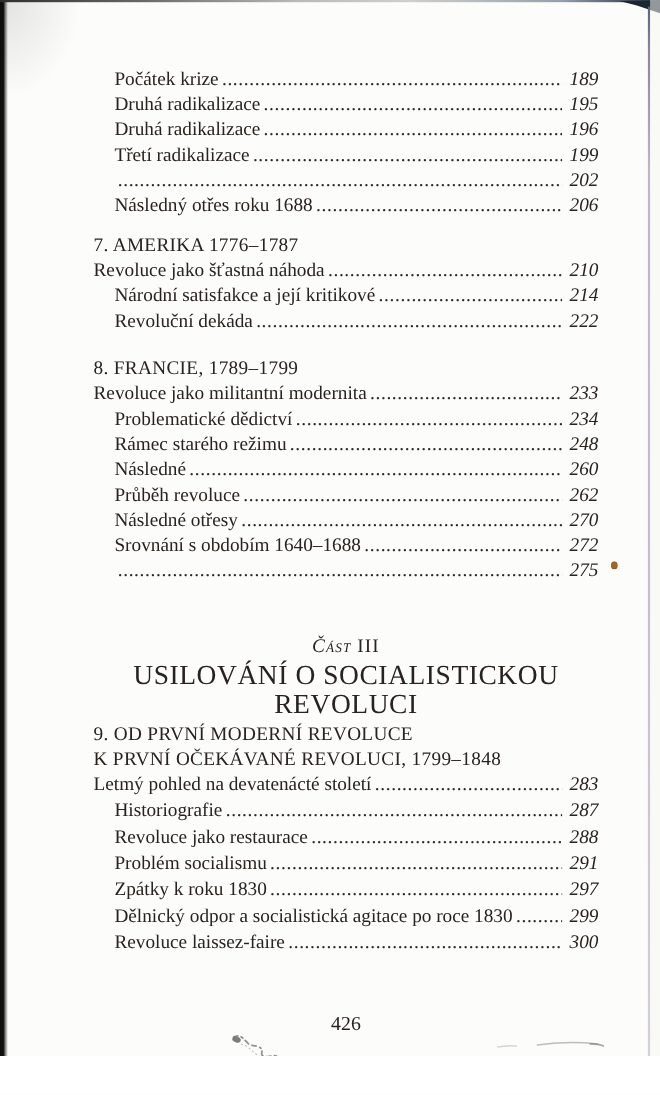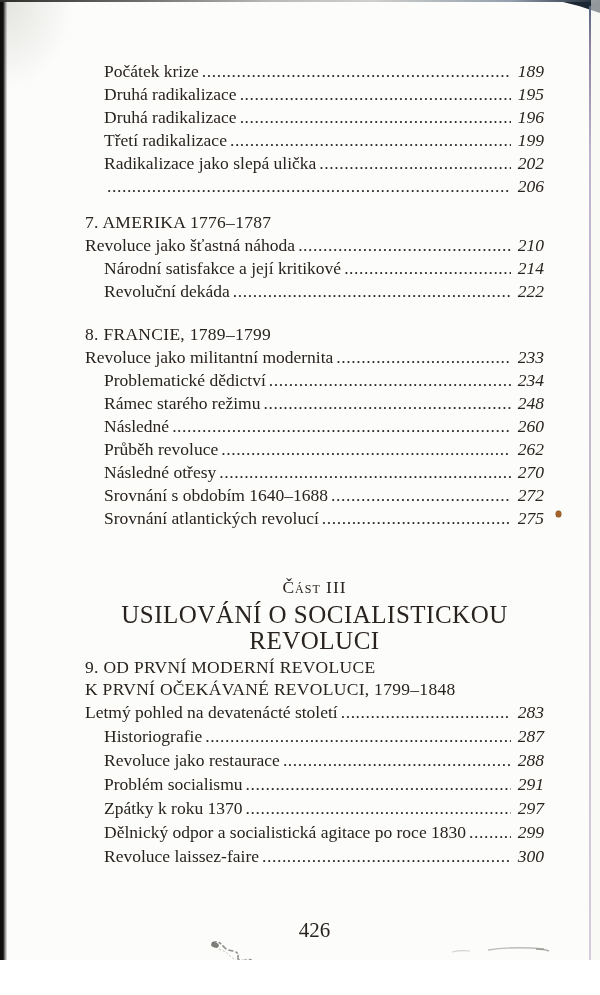--- a/index.html
+++ b/index.html
@@ -24,26 +24,26 @@
   .row.sub { padding-left:19px; }
   .row.chapter { letter-spacing:0.3px; }
   .mt-ch7 { margin-top:13px; }
   .mt-ch8 { margin-top:20px; }
   .mt-ch9 { margin-top:28px; }
   .row.tight { height:22px; line-height:22px; }
   .row.wide  { height:24px; line-height:24px; }
   
   .part { margin-top:45px; text-align:center; }
   .part-label { height:24px; line-height:24px; font-size:17.5px; letter-spacing:1px; }
-  .part-label .sc { font-variant:small-caps; font-variant-caps:small-caps; }
+  .part-label .sc { font-variant:small-caps; font-variant-caps:small-caps;font-style:italic; }
   .part-title { margin-top:3px; height:26px; line-height:26px; font-size:25px;
                 letter-spacing:0.5px; }
   
   .pagenum { position:absolute; left:85px; top:919px; width:459px; height:23px;
-             line-height:23px; text-align:center; font-size:21px; }
+             line-height:23px; text-align:center; font-size:18px; }
   
   .edge-left { position:absolute; left:0; top:0; width:7px; height:995px;
     background:linear-gradient(90deg,#0e0e0d 0%,#121110 45%,rgba(40,38,36,0.55) 70%,rgba(120,118,112,0.15) 100%); }
   .edge-top { position:absolute; left:0; top:0; width:600px; height:2px;
     background:linear-gradient(90deg,#2e2e2d 0%,#6a6a68 22%,#b9b9b5 45%,#cfcfcb 62%,#93a0ad 85%,#1d2835 100%); }
   .corner-tr { position:absolute; left:563px; top:0; }
   .edge-right-line { position:absolute; left:589px; top:6px; width:2px; height:989px;
     background:linear-gradient(180deg,#55677e 0%,#8d81a0 4%,#c2b3cc 15%,#c8bcd1 55%,#d6cfdd 100%); }
   .right-margin { position:absolute; left:591px; top:0; width:9px; height:995px;
     background:#f5f5f2; opacity:0.55; }
@@ -79,25 +79,25 @@
       <span class="lbl">Druhá radikalizace</span>
         <span class="dots"></span>
         <span class="pg">196</span>
     </div>
     <div class="row sub">
       <span class="lbl">Třetí radikalizace</span>
         <span class="dots"></span>
         <span class="pg">199</span>
     </div>
     <div class="row sub">
-      <span class="lbl">Radikalizace jako slepá ulička</span>
         <span class="dots"></span>
         <span class="pg">202</span>
     </div>
     <div class="row sub">
+      <span class="lbl">Následný otřes roku 1688</span>
         <span class="dots"></span>
         <span class="pg">206</span>
     </div>
 
     <div class="row chapter mt-ch7">
       <span class="lbl">7. AMERIKA 1776–1787</span>
     </div>
     <div class="row main">
       <span class="lbl">Revoluce jako šťastná náhoda</span>
         <span class="dots"></span>
@@ -146,21 +146,20 @@
       <span class="lbl">Následné otřesy</span>
         <span class="dots"></span>
         <span class="pg">270</span>
     </div>
     <div class="row sub">
       <span class="lbl">Srovnání s obdobím 1640–1688</span>
         <span class="dots"></span>
         <span class="pg">272</span>
     </div>
     <div class="row sub">
-      <span class="lbl">Srovnání atlantických revolucí</span>
         <span class="dots"></span>
         <span class="pg">275</span>
     </div>
 
     <div class="part">
       <div class="part-label"><span class="sc">Část</span>&nbsp;<span>III</span></div>
       <div class="part-title">USILOVÁNÍ O SOCIALISTICKOU REVOLUCI</div>
     </div>
 
     <div class="row chapter tight mt-ch9">
@@ -183,21 +182,21 @@
       <span class="lbl">Revoluce jako restaurace</span>
         <span class="dots"></span>
         <span class="pg">288</span>
     </div>
     <div class="row sub wide">
       <span class="lbl">Problém socialismu</span>
         <span class="dots"></span>
         <span class="pg">291</span>
     </div>
     <div class="row sub wide">
-      <span class="lbl">Zpátky k roku 1370</span>
+      <span class="lbl">Zpátky k roku 1830</span>
         <span class="dots"></span>
         <span class="pg">297</span>
     </div>
     <div class="row sub wide">
       <span class="lbl">Dělnický odpor a socialistická agitace po roce 1830</span>
         <span class="dots"></span>
         <span class="pg">299</span>
     </div>
     <div class="row sub wide">
       <span class="lbl">Revoluce laissez-faire</span>

